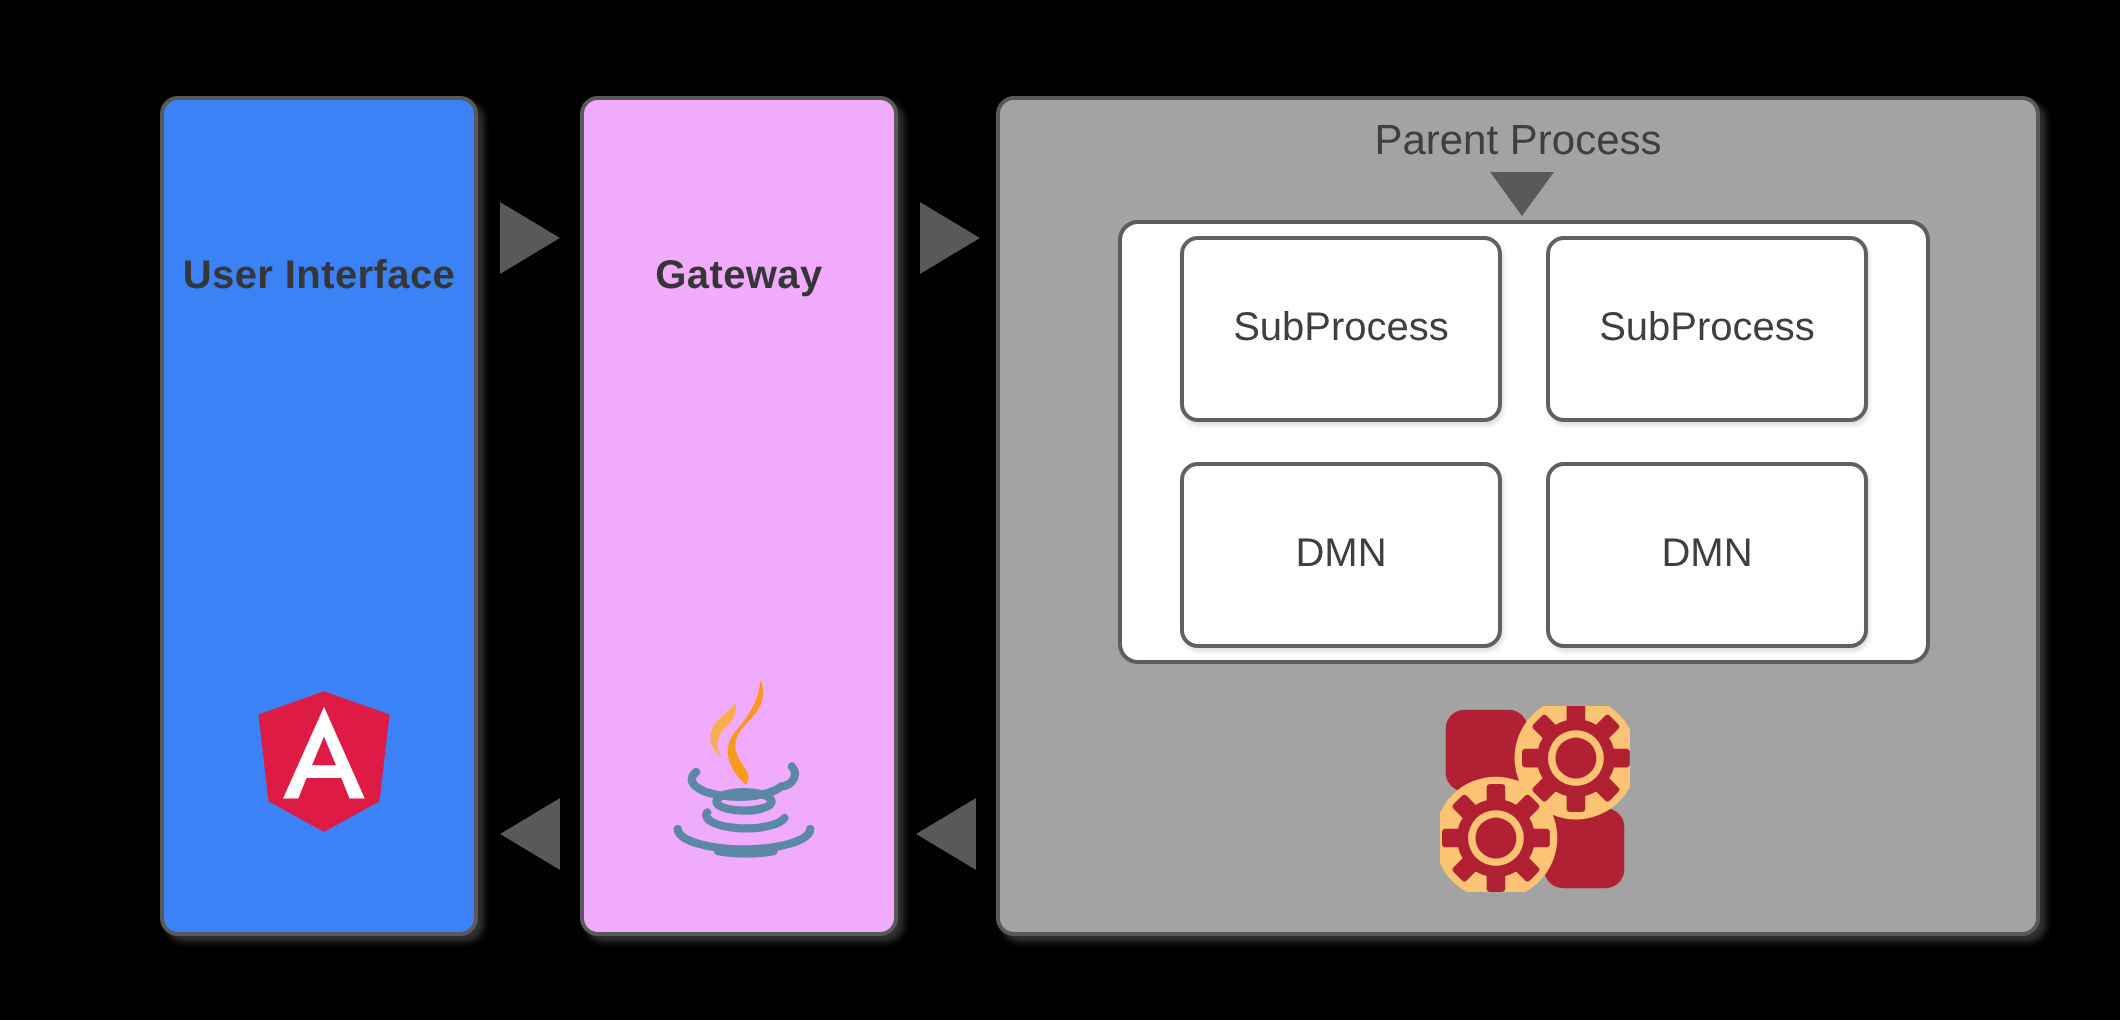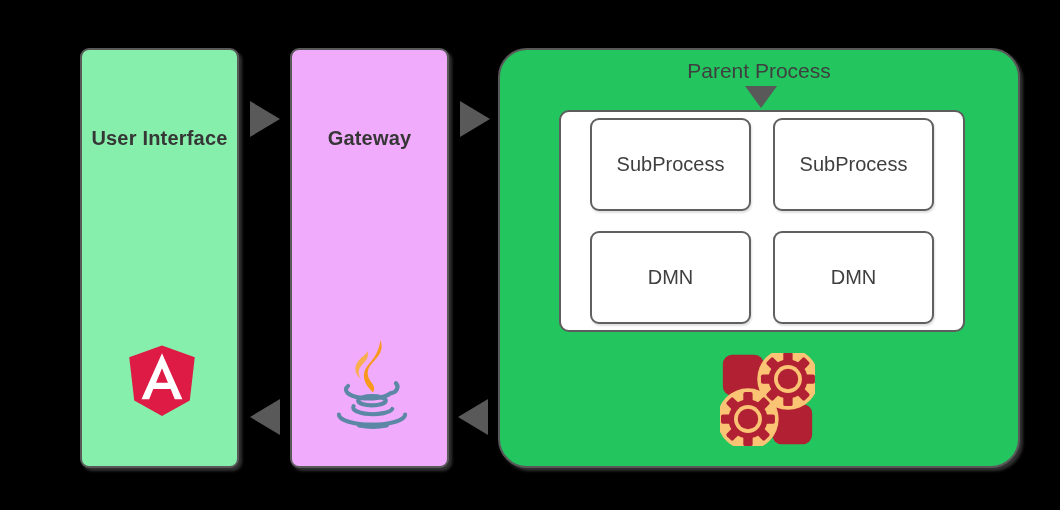--- a/index.html
+++ b/index.html
@@ -17,23 +17,23 @@
   }
   .node {
     position: absolute;
     top: 48px;
     height: 420px;
     border: 2px solid #595959;
     border-radius: 9px;
     box-sizing: border-box;
     box-shadow: 3px 3px 3px rgba(90,90,90,0.55);
   }
-  .node-ui   { left: 80px;  width: 159px; background: #86efac; }
+  .node-ui   { left: 80px;  width: 159px; background: #3b82f6; }
   .node-gw   { left: 290px; width: 159px; background: #f0abfc; }
-  .node-pp   { left: 498px; width: 522px; background: #22c55e; border-radius: 29px; }
+  .node-pp   { left: 498px; width: 522px; background: #a3a3a3; }
   .node-label {
     position: absolute;
     top: 77px; left: 0; right: 0;
     text-align: center;
     font-size: 20px;
     font-weight: 700;
     letter-spacing: 0.2px;
     color: #363636;
   }
   .pp-label {

